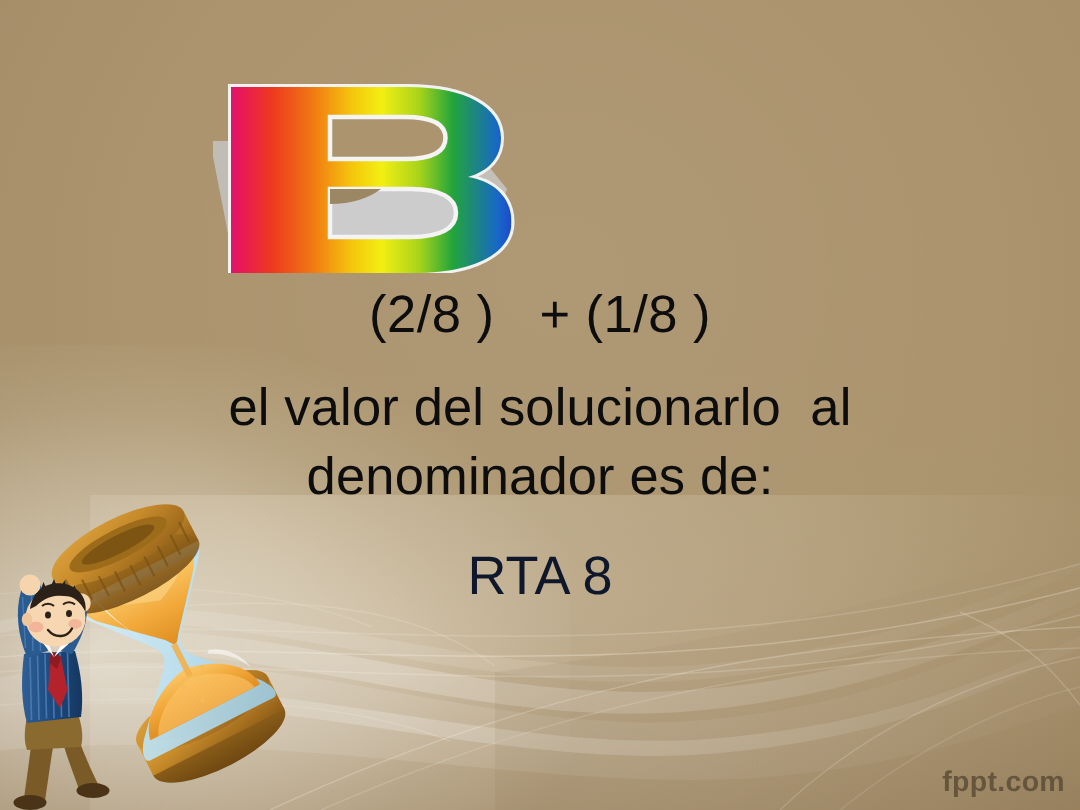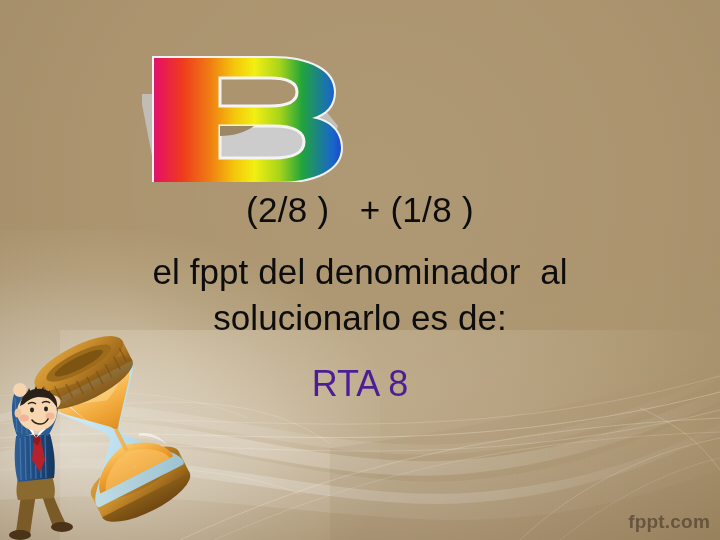--- a/index.html
+++ b/index.html
@@ -96,21 +96,21 @@
     font-size: 35px;
     line-height: 46px;
     letter-spacing: 0.1px;
     white-space: pre;
     padding: 0 28px;
     margin-top: 16px;
   }
   .line-answer {
     font-size: 36px;
     line-height: 46px;
-    color: #4c1d95;
+    color: #0f172a;
     margin-top: 20px;
     white-space: pre;
   }
 
   
   #hourglass-art {
     position: absolute;
     left: -4px;
     top: 328px;
     width: 230px;
@@ -223,22 +223,22 @@
 
       <path d="M78,26 L128,26 C146,26 155,31 155,40 C155,49 146,54 128,54 L78,54 Z" fill="#ab946e" stroke="#f4f4f4" stroke-width="3"></path>
 
       <path d="M78,74 L132,74 C152,74 162,80 162,90 C162,100 152,106 132,106 L78,106 Z" fill="#cccccc" stroke="#f4f4f4" stroke-width="3"></path>
       <path d="M78,74 L112,74 C104,80 92,84 78,84 Z" fill="#9c8764"></path>
     </svg>
   </div>
 
   <div class="text-block">
     <div class="line-eq">(2/8 )   + (1/8 )</div>
-    <div class="line-body">el fppt del denominador  al</div>
-    <div class="line-body" style="margin-top:0">solucionarlo es de:</div>
+    <div class="line-body">el valor del solucionarlo  al</div>
+    <div class="line-body" style="margin-top:0">denominador es de:</div>
     <div class="line-answer">RTA 8</div>
   </div>
 
   <div id="hourglass-art">
     <svg width="230" height="215" viewBox="0 0 230 215" xmlns="http://www.w3.org/2000/svg">
       <defs>
         <linearGradient id="woodG" x1="0" y1="0" x2="1" y2="1">
           <stop offset="0%" stop-color="#e0a63f"></stop>
           <stop offset="45%" stop-color="#c68a2a"></stop>
           <stop offset="100%" stop-color="#8d5c17"></stop>

